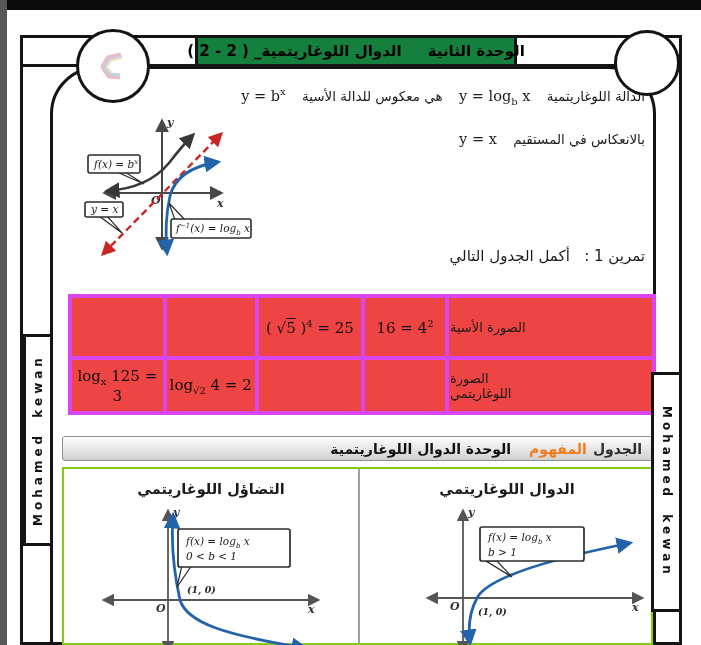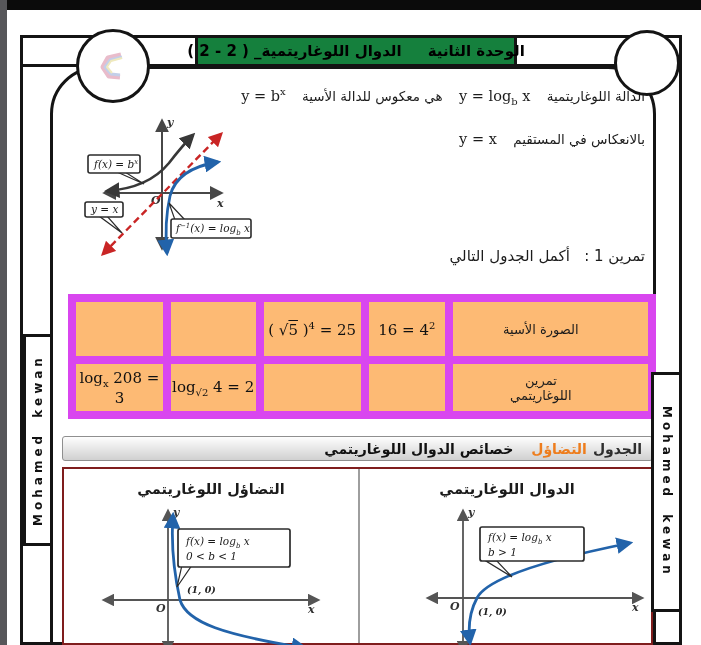--- a/index.html
+++ b/index.html
@@ -32,33 +32,33 @@
   .rot-cw{transform:rotate(90deg);}
   
   .intro{right:56px;top:86px;width:440px;direction:rtl;text-align:right;font-size:13.5px;color:#1c1c1c;z-index:4;}
   .intro-line{margin-bottom:24px;}
   .m{font-family:"DejaVu Serif",serif;direction:ltr;unicode-bidi:embed;display:inline-block;
      margin:0 12px;font-size:14.5px;}
   .m sub,.m sup{font-size:10px;}
   .exercise{right:56px;top:247px;direction:rtl;font-size:15px;color:#1c1c1c;white-space:pre;z-index:4;}
   
   table.ex{left:68px;top:294px;width:588px;border-collapse:collapse;direction:rtl;z-index:4;position:absolute;}
-  table.ex td{border:8px solid #d946ef;background:#fdba74;}
-  td.hdr{font-size:13px;text-align:center;padding-right:20px;color:#1c1c1c;vertical-align:middle;}
+  table.ex td{border:4px solid #d946ef;background:#ef4444;}
+  td.hdr{font-size:13px;text-align:left;padding-right:20px;color:#1c1c1c;vertical-align:middle;}
   td.mathc{direction:ltr;text-align:center;font-family:"DejaVu Serif",serif;font-size:15px;color:#111;vertical-align:middle;}
   td.mathc sub,td.mathc sup{font-size:10px;}
   .ovl{text-decoration:overline;}
   .r1{height:62px;} .r2{height:55px;}
   
   .concept-bar{left:62px;top:436px;width:591px;height:25px;box-sizing:border-box;border:1px solid #8f8f8f;border-radius:3px;
                background:linear-gradient(#fefefe,#d0d0d0);display:flex;align-items:center;direction:rtl;
                padding-right:10px;z-index:4;}
   .concept-bar span{font-weight:bold;font-size:14px;}
   .cb-w1{color:#2e2e2e;} .cb-w2{color:#ee7d1d;margin-right:6px;} .cb-sub{color:#111;margin-right:18px;}
-  .concept-box{left:62px;top:467px;width:591px;height:178px;box-sizing:border-box;border:2px solid #7f1d1d;background:#fff;
+  .concept-box{left:62px;top:467px;width:591px;height:178px;box-sizing:border-box;border:2px solid #84cc16;background:#fff;
                overflow:hidden;z-index:4;}
   .cdivider{position:absolute;left:294px;top:0;width:2px;height:100%;background:#9e9e9e;}
   .panel-title{position:absolute;top:12px;width:280px;text-align:center;font-weight:bold;font-size:14.5px;color:#1b1b1b;direction:rtl;}
   .pt-decay{left:7px;} .pt-growth{left:303px;}
   svg text{font-family:"DejaVu Serif",serif;}
   .axlbl{font-style:italic;font-weight:bold;font-size:11px;fill:#333;}
   .boxlbl{font-style:italic;font-size:10.5px;fill:#1a1a1a;}
   .ptlbl{font-style:italic;font-weight:bold;font-size:9.5px;fill:#222;}
 </style>
 </head>
@@ -147,35 +147,35 @@
     <tbody>
         <tr class="r1">
       <td class="hdr" style="width:199px;">الصورة الأسية</td>
       <td class="mathc" style="width:86px;"><span>16 = 4</span><sup>2</sup></td>
       <td class="mathc" style="width:112px;"><span>( √</span><span class="ovl">5</span><span> )</span><sup>4</sup><span> = 25</span></td>
       <td class="mathc" style="width:93px;"></td>
       <td class="mathc" style="width:97px;"></td>
     </tr>
     <tr class="r2">
       <td class="hdr">
-            <div>تمرين</div>
+            <div>الصورة</div>
             <div>اللوغاريتمي</div>
           </td>
       <td class="mathc"></td>
       <td class="mathc"></td>
       <td class="mathc"><span>log</span><sub>√2</sub><span> 4 = 2</span></td>
-      <td class="mathc"><span>log</span><sub>x</sub><span> 208 = 3</span></td>
+      <td class="mathc"><span>log</span><sub>x</sub><span> 125 = 3</span></td>
     </tr>
   </tbody>
     </table>
 
   <div class="abs concept-bar">
     <span class="cb-w1">الجدول</span>
-    <span class="cb-w2">التضاؤل</span>
-    <span class="cb-sub">خصائص الدوال اللوغاريتمي</span>
+    <span class="cb-w2">المفهوم</span>
+    <span class="cb-sub">الوحدة الدوال اللوغاريتمية</span>
   </div>
 
   <div class="abs concept-box">
     <div class="cdivider"></div>
     <div class="panel-title pt-decay">التضاؤل اللوغاريتمي</div>
     <div class="panel-title pt-growth">الدوال اللوغاريتمي</div>
   </div>
 
   <svg class="abs" style="left:90px;top:503px;z-index:5;" width="240" height="142" viewBox="0 0 240 142">
     <defs>

